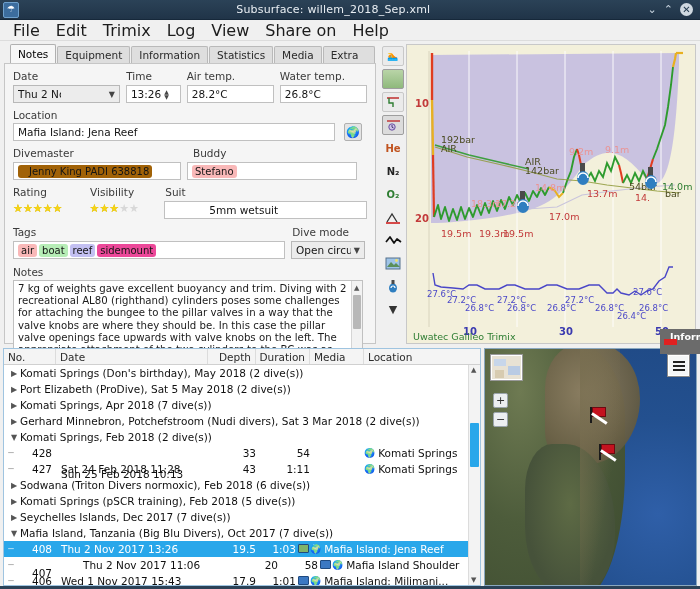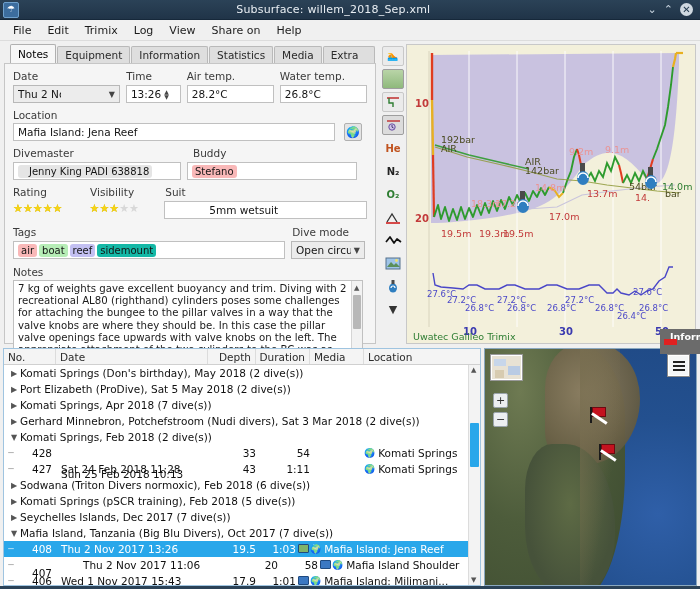--- a/index.html
+++ b/index.html
@@ -35,21 +35,21 @@
     width:13px;height:13px;border-radius:50%;background:#cfd8e0;color:#22384d;
     display:flex;align-items:center;justify-content:center;font-size:10px;line-height:1;
   }
 
   
   .menubar {
     position:absolute; left:0; top:20px; width:700px; height:21px;
     background:#f0f0f0; border-bottom:1px solid #dcdcdc;
     display:flex; align-items:center; padding-left:6px; gap:2px;
   }
-  .menuitem { padding:2px 7px; color:#1c1c1c; font-size:11px; border-radius:2px; }
+  .menuitem { padding:2px 7px; color:#1c1c1c; font-size:16px; border-radius:2px; }
 
   
   .formpanel {
     position:absolute; left:4px; top:44px; width:372px; height:300px;
     background:#f0f0f0;
   }
   .tabs { display:flex; height:19px; align-items:flex-end; padding-left:6px;}
   .tab {
     height:17px; padding:0 7px; font-size:10.5px; line-height:17px;
     background:#dedede; border:1px solid #b9b9b9; border-bottom:none;
@@ -283,21 +283,21 @@
       <div class="row" style="margin-bottom:1px;">
         <div style="width:174px;">
             <div class="lbl">Divemaster</div>
           </div>
         <div style="width:170px;">
             <div class="lbl">Buddy</div>
           </div>
       </div>
       <div class="row" style="margin-bottom:6px;">
         <div class="field w-dm">
-          <span class="tagchip" style="background:#e5e5e5;padding-left:11px;">Jenny King PADI 638818</span>
+          <span class="tagchip" style="background:#a16207;padding-left:11px;">Jenny King PADI 638818</span>
         </div>
         <div class="field w-bud">
           <span class="tagchip" style="background:#f9b8b8;">Stefano</span>
         </div>
       </div>
 
       <div class="row" style="margin-bottom:1px;">
         <div style="width:74px;">
             <div class="lbl">Rating</div>
           </div>
@@ -332,21 +332,21 @@
           </div>
         <div style="width:76px;">
             <div class="lbl">Dive mode</div>
           </div>
       </div>
       <div class="row" style="margin-bottom:7px;">
         <div class="field w-tags">
           <span class="tagchip" style="background:#f9b8b8;">air</span>
           <span class="tagchip" style="background:#b6edb6;">boat</span>
           <span class="tagchip" style="background:#c3c0f2;">reef</span>
-          <span class="tagchip" style="background:#14b8a6;">sidemount</span>
+          <span class="tagchip" style="background:#ec4899;">sidemount</span>
         </div>
         <div class="field combo w-mode">
           <span class="cv">Open circuit</span>
           <span class="chev">▼</span>
         </div>
       </div>
 
       <div class="lbl">Notes</div>
       <div class="notesbox">
         <div style="width:335px;">7 kg of weights gave excellent buoyancy and trim. Diving with 2 recreational AL80 (righthand) cylinders poses some challenges for attaching the bungee to the pillar valves in a way that the valve knobs are where they should be. In this case the pillar valve openings face upwards with valve knobs on the left. The appropriate attachment of the two cylinders to the BC was as shown in the image on the photos tab of</div>

